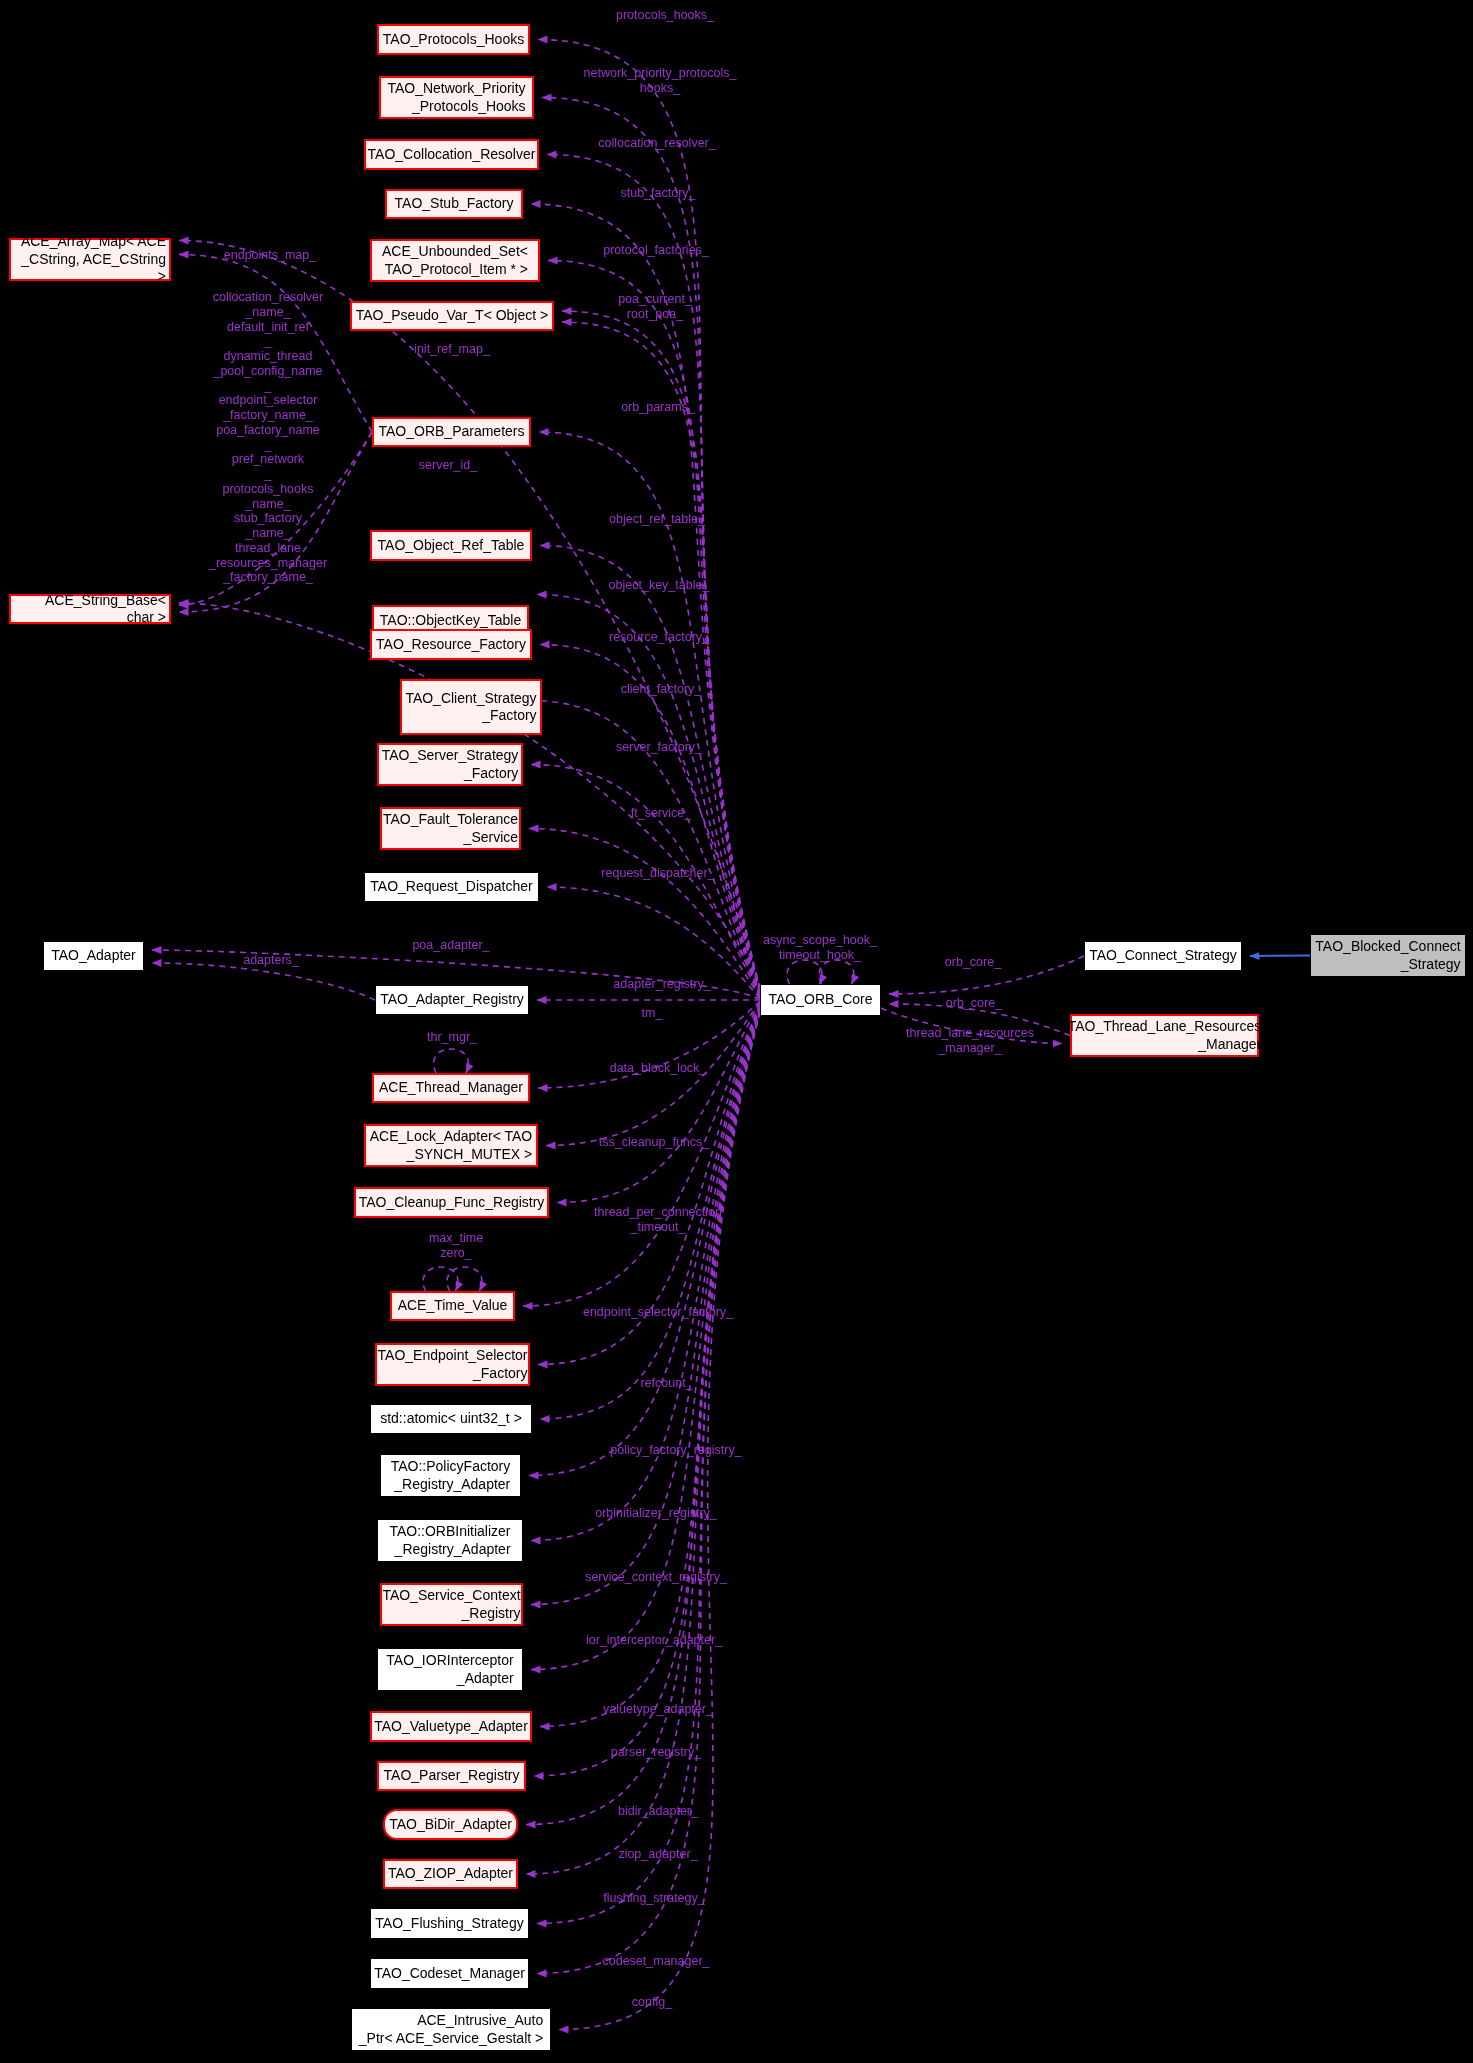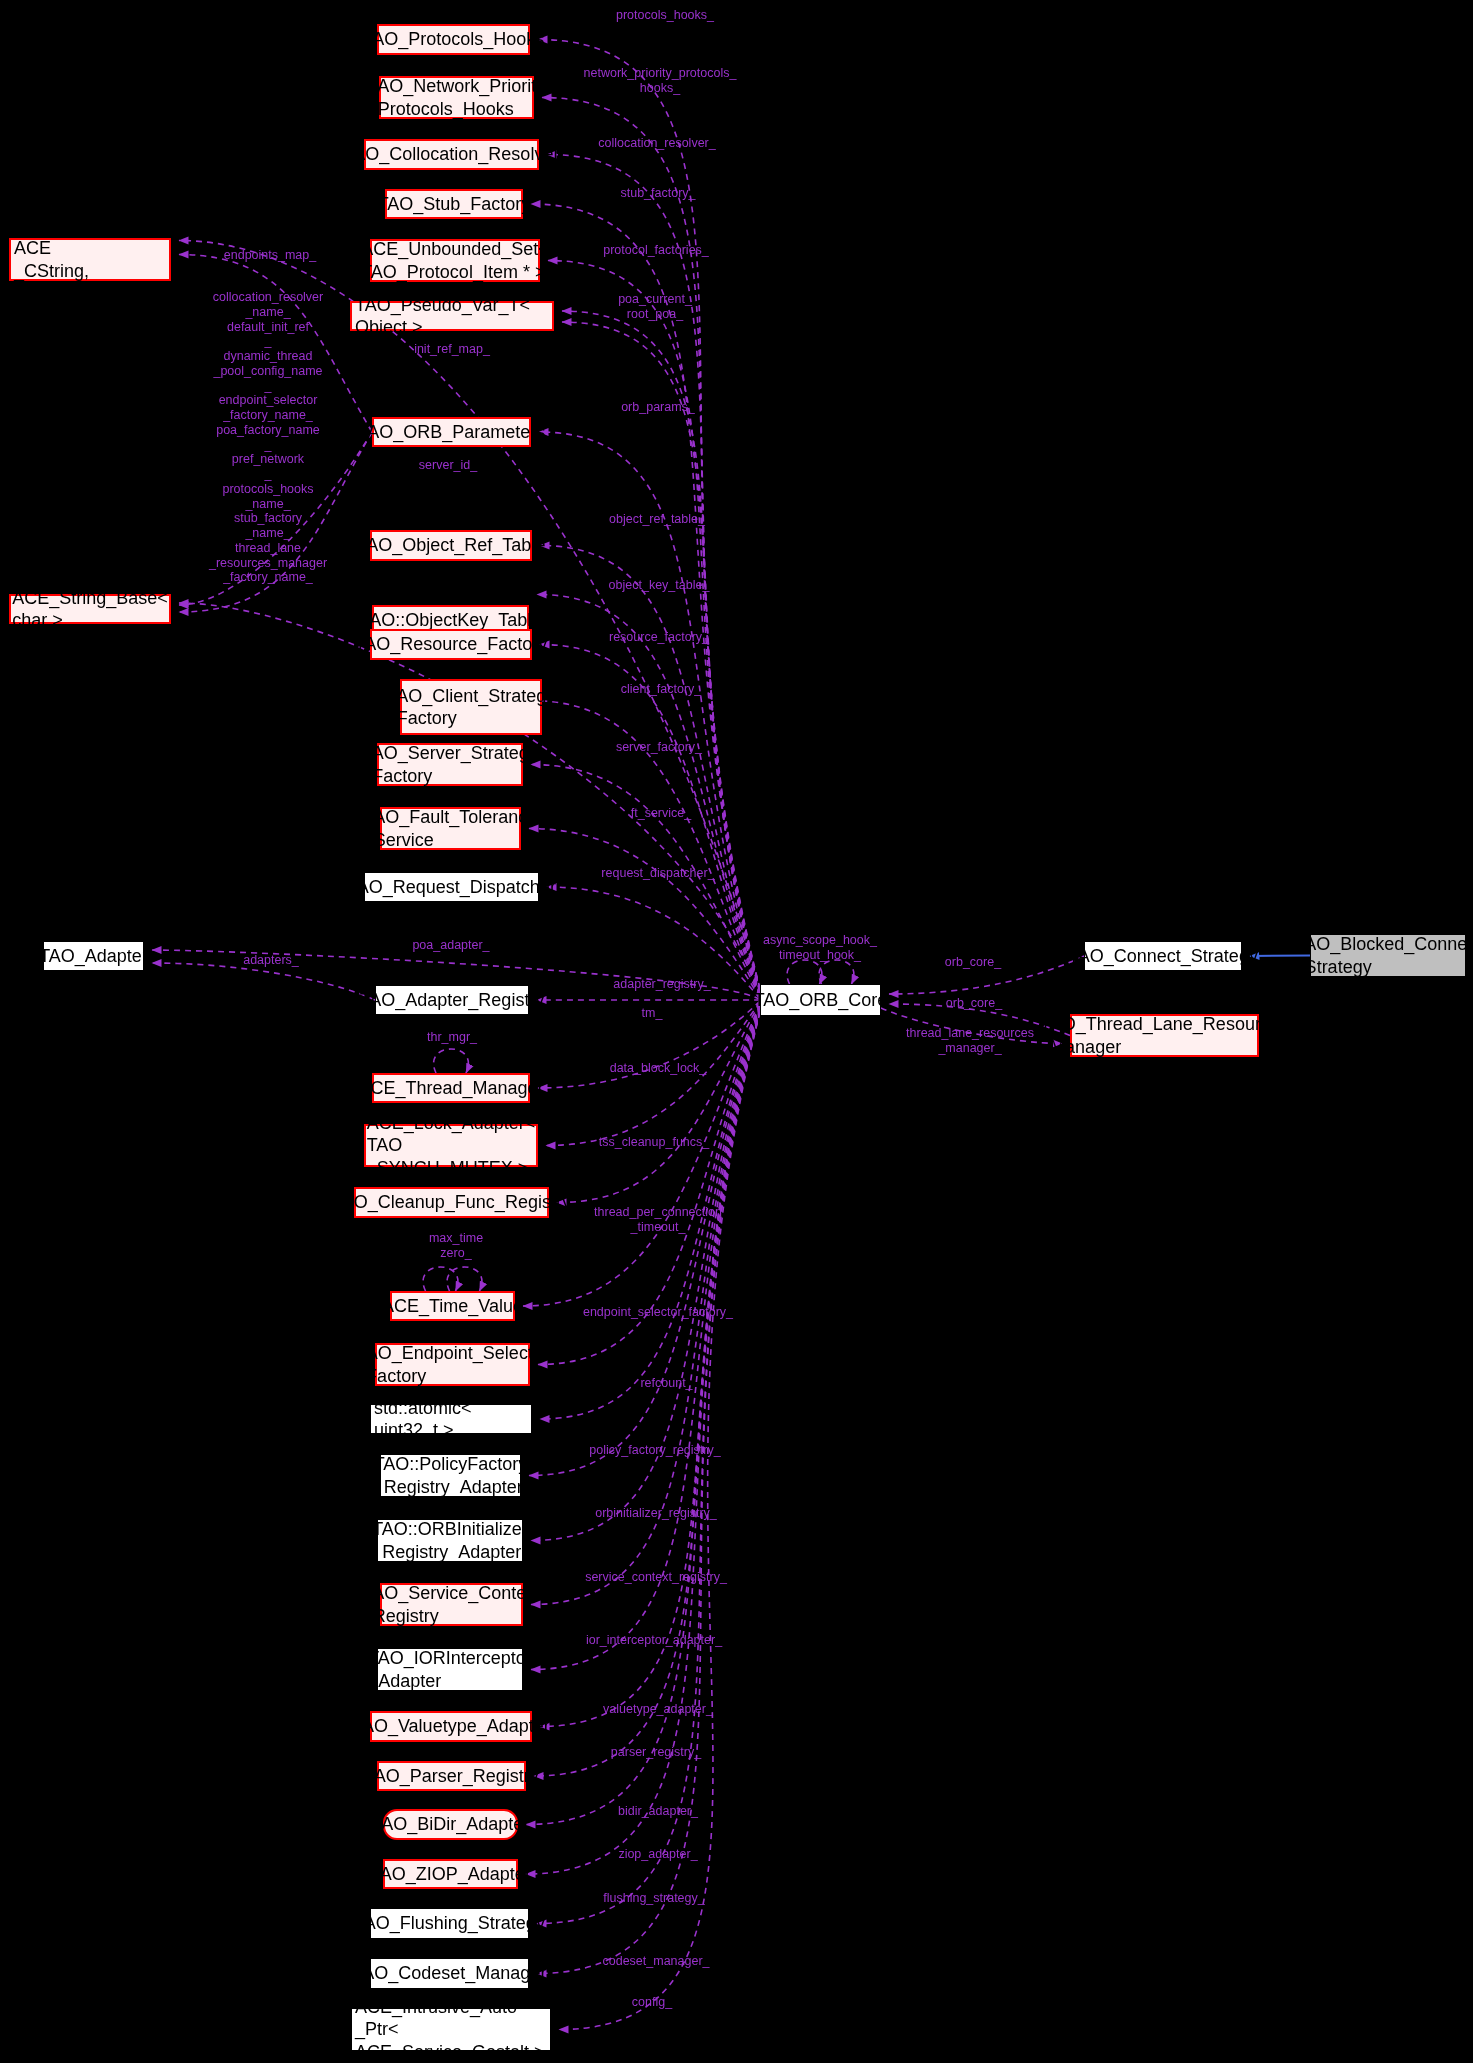--- a/index.html
+++ b/index.html
@@ -1,20 +1,20 @@
 <!DOCTYPE html>
 <html style="--bg: #000000; --label: #9a32cd; --red-border: #ff0000; --red-fill: #fff0f0; --plain-fill: #ffffff; --plain-border: #000000; --gray-fill: #bfbfbf; --text: #000000;"><head>
 <meta charset="utf-8">
 <style>
   html,body{margin:0;padding:0;background:var(--bg,#000);}
   #stage{position:relative;overflow:hidden;font-family:"Liberation Sans",sans-serif;}
   #edge-layer{position:absolute;left:0;top:0;z-index:1;pointer-events:none;}
   .node{
     position:absolute;z-index:2;display:flex;align-items:center;justify-content:center;
-    text-align:left;white-space:pre-line;font-size:18px;line-height:1.25;
+    text-align:right;white-space:pre-line;font-size:14px;line-height:1.25;
     color:var(--text,#000);box-sizing:border-box;padding:1px 3px;cursor:pointer;
   }
   .node.red{background:var(--red-fill,#fff0f0);border:2px solid var(--red-border,#f00);}
   .node.black{background:var(--plain-fill,#fff);border:1px solid var(--plain-border,#000);}
   .node.gray{background:var(--gray-fill,#bfbfbf);border:1px solid var(--plain-border,#000);}
   .node.center{background:var(--plain-fill,#fff);border:1px solid var(--plain-border,#000);}
   .edge-label{
     position:absolute;z-index:3;transform:translateX(-50%);
     color:var(--label,#9a32cd);font-size:12.5px;line-height:1.18;
     white-space:pre;text-align:center;
@@ -184,21 +184,21 @@
     <div class="edge-label" style="left: 652px; top: 1006px;">tm_</div>
     <div class="edge-label" style="left: 452px; top: 1030px;">thr_mgr_</div>
     <div class="edge-label" style="left: 658px; top: 1061px;">data_block_lock_</div>
     <div class="edge-label" style="left: 654px; top: 1135px;">tss_cleanup_funcs_</div>
     <div class="edge-label" style="left: 658px; top: 1205px;">thread_per_connection
 _timeout_</div>
     <div class="edge-label" style="left: 456px; top: 1231px;">max_time
 zero_</div>
     <div class="edge-label" style="left: 658px; top: 1305px;">endpoint_selector_factory_</div>
     <div class="edge-label" style="left: 658px; top: 1376px; padding-left: 17px;">refcount_</div>
-    <div class="edge-label" style="left: 655px; top: 1443px; text-align: right;">policy_factory_registry_</div>
+    <div class="edge-label" style="left: 676px; top: 1443px; text-align: right;">policy_factory_registry_</div>
     <div class="edge-label" style="left: 656px; top: 1506px;">orbinitializer_registry_</div>
     <div class="edge-label" style="left: 656px; top: 1570px;">service_context_registry_</div>
     <div class="edge-label" style="left: 654px; top: 1633px;">ior_interceptor_adapter_</div>
     <div class="edge-label" style="left: 658px; top: 1702px;">valuetype_adapter_</div>
     <div class="edge-label" style="left: 656px; top: 1745px;">parser_registry_</div>
     <div class="edge-label" style="left: 658px; top: 1804px;">bidir_adapter_</div>
     <div class="edge-label" style="left: 658px; top: 1847px;">ziop_adapter_</div>
     <div class="edge-label" style="left: 654px; top: 1891px;">flushing_strategy_</div>
     <div class="edge-label" style="left: 656px; top: 1954px;">codeset_manager_</div>
     <div class="edge-label" style="left: 652px; top: 1995px;">config_</div>

